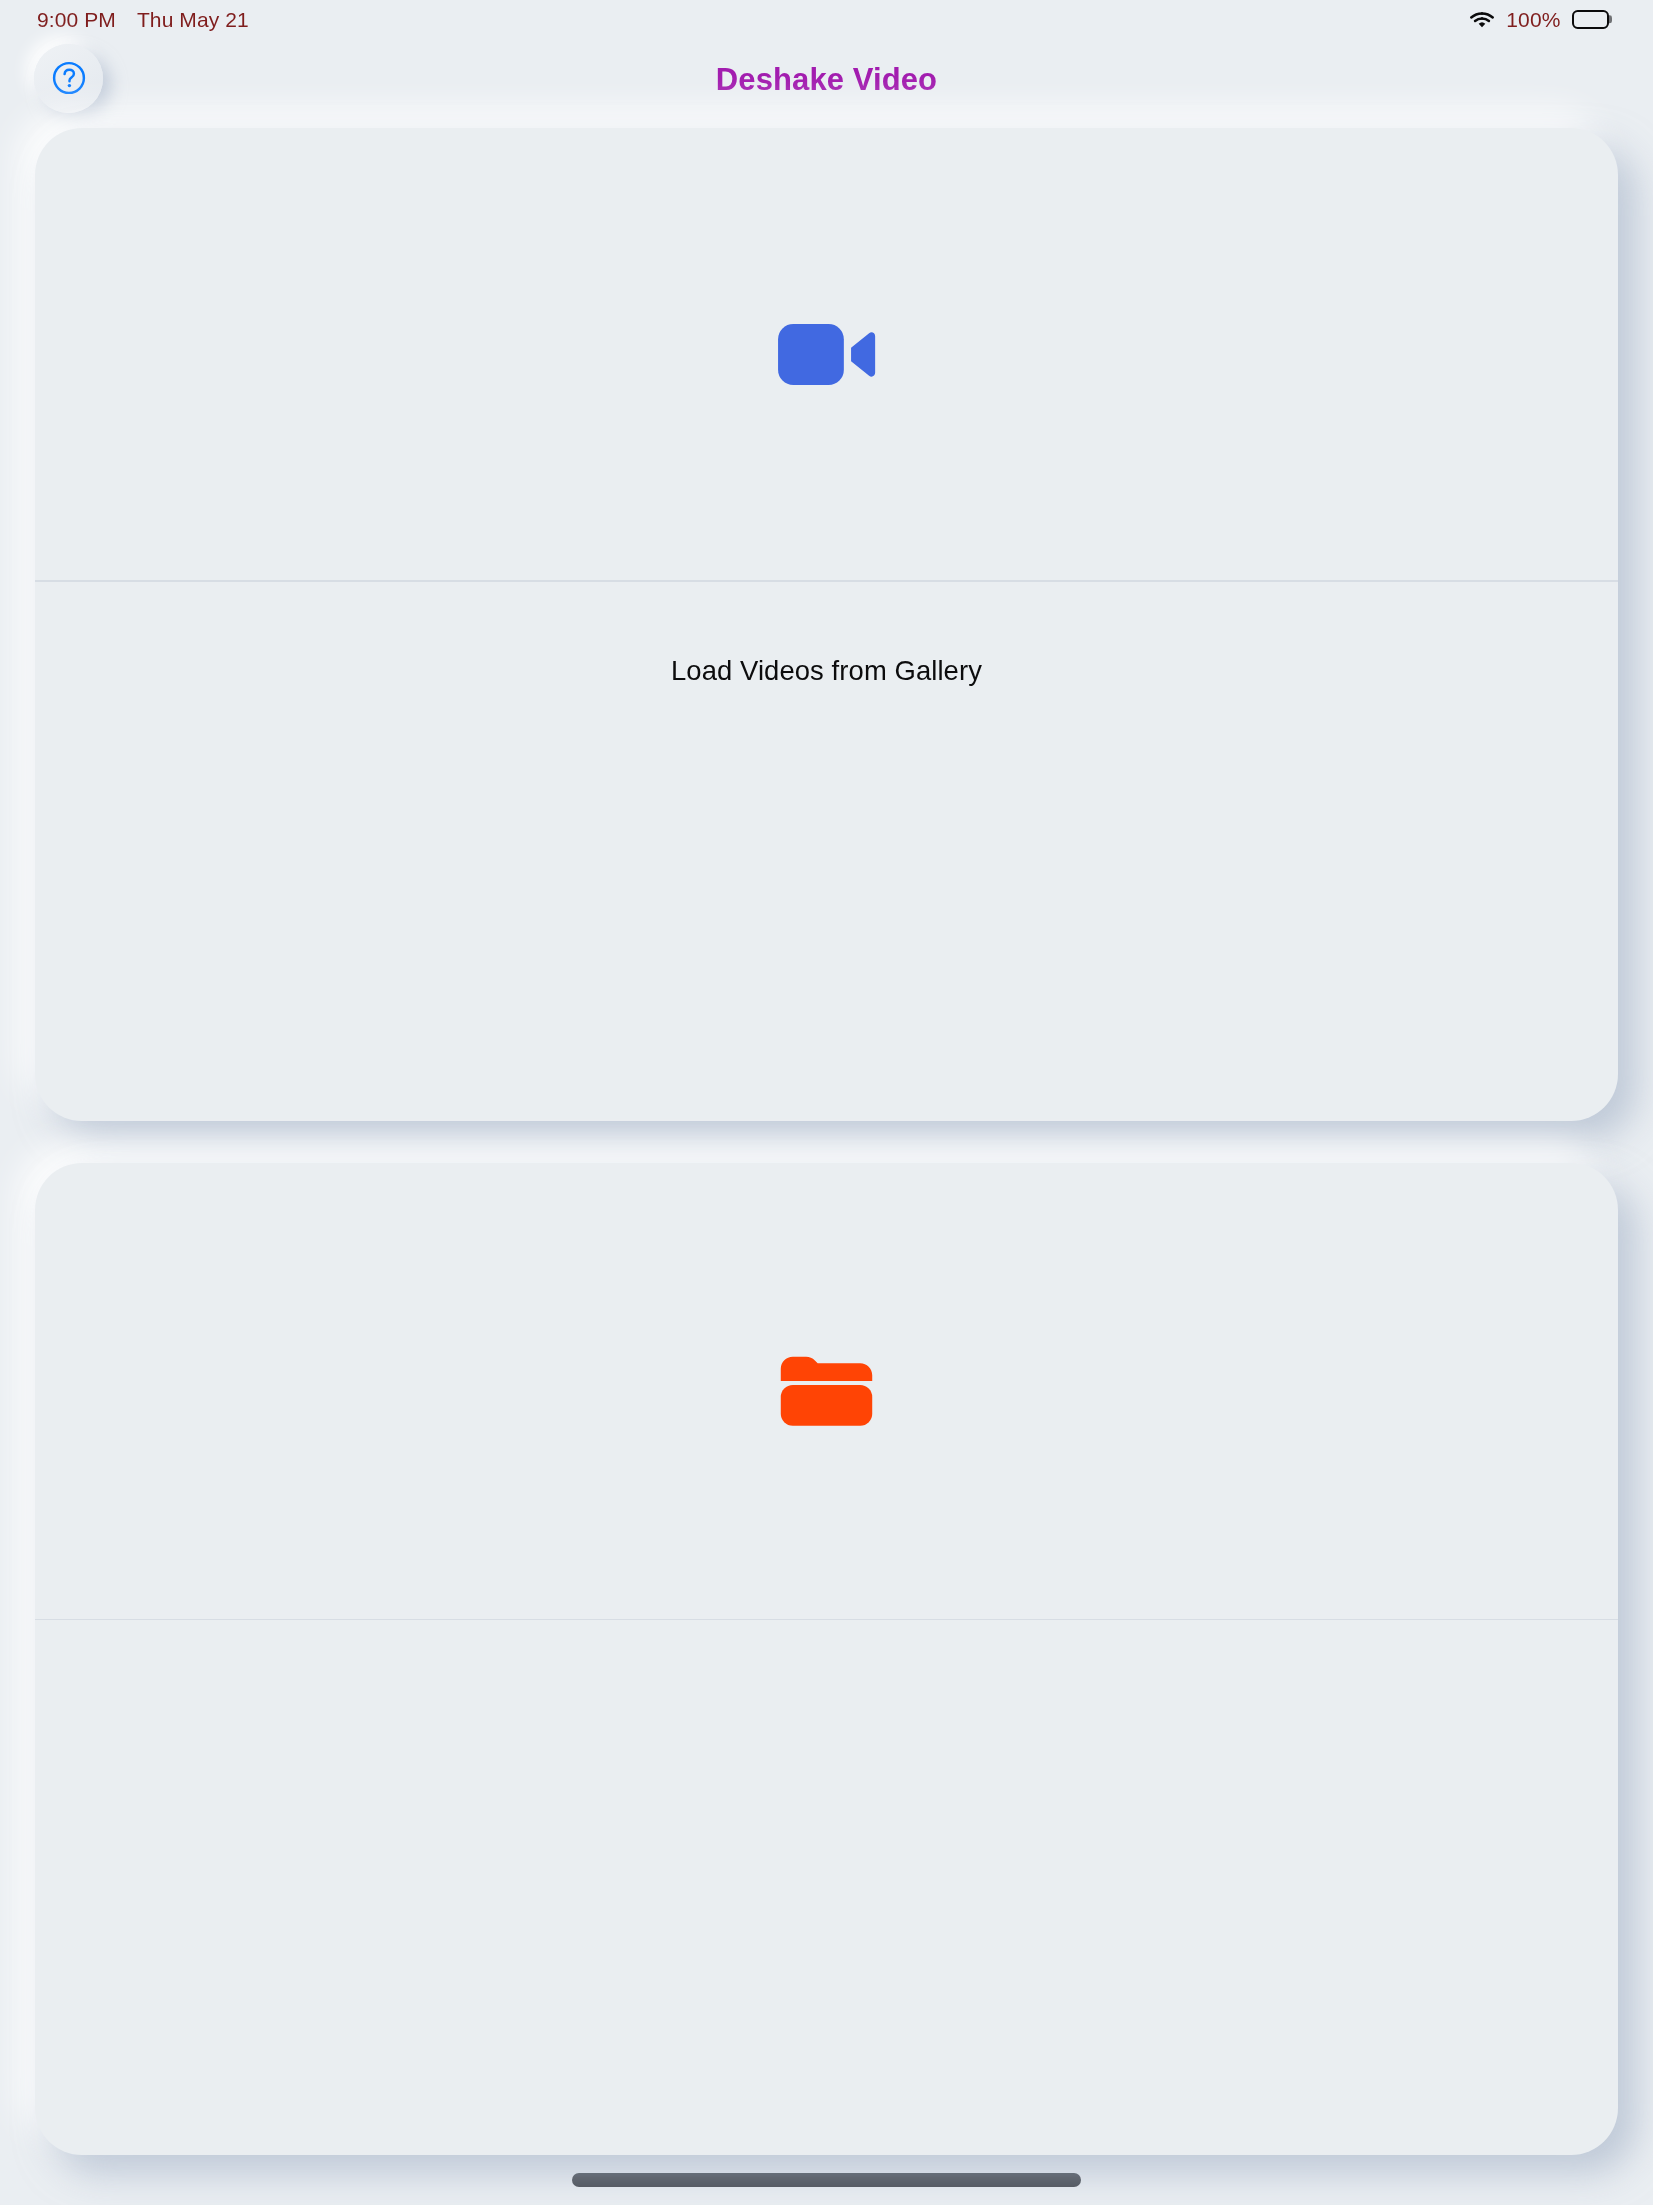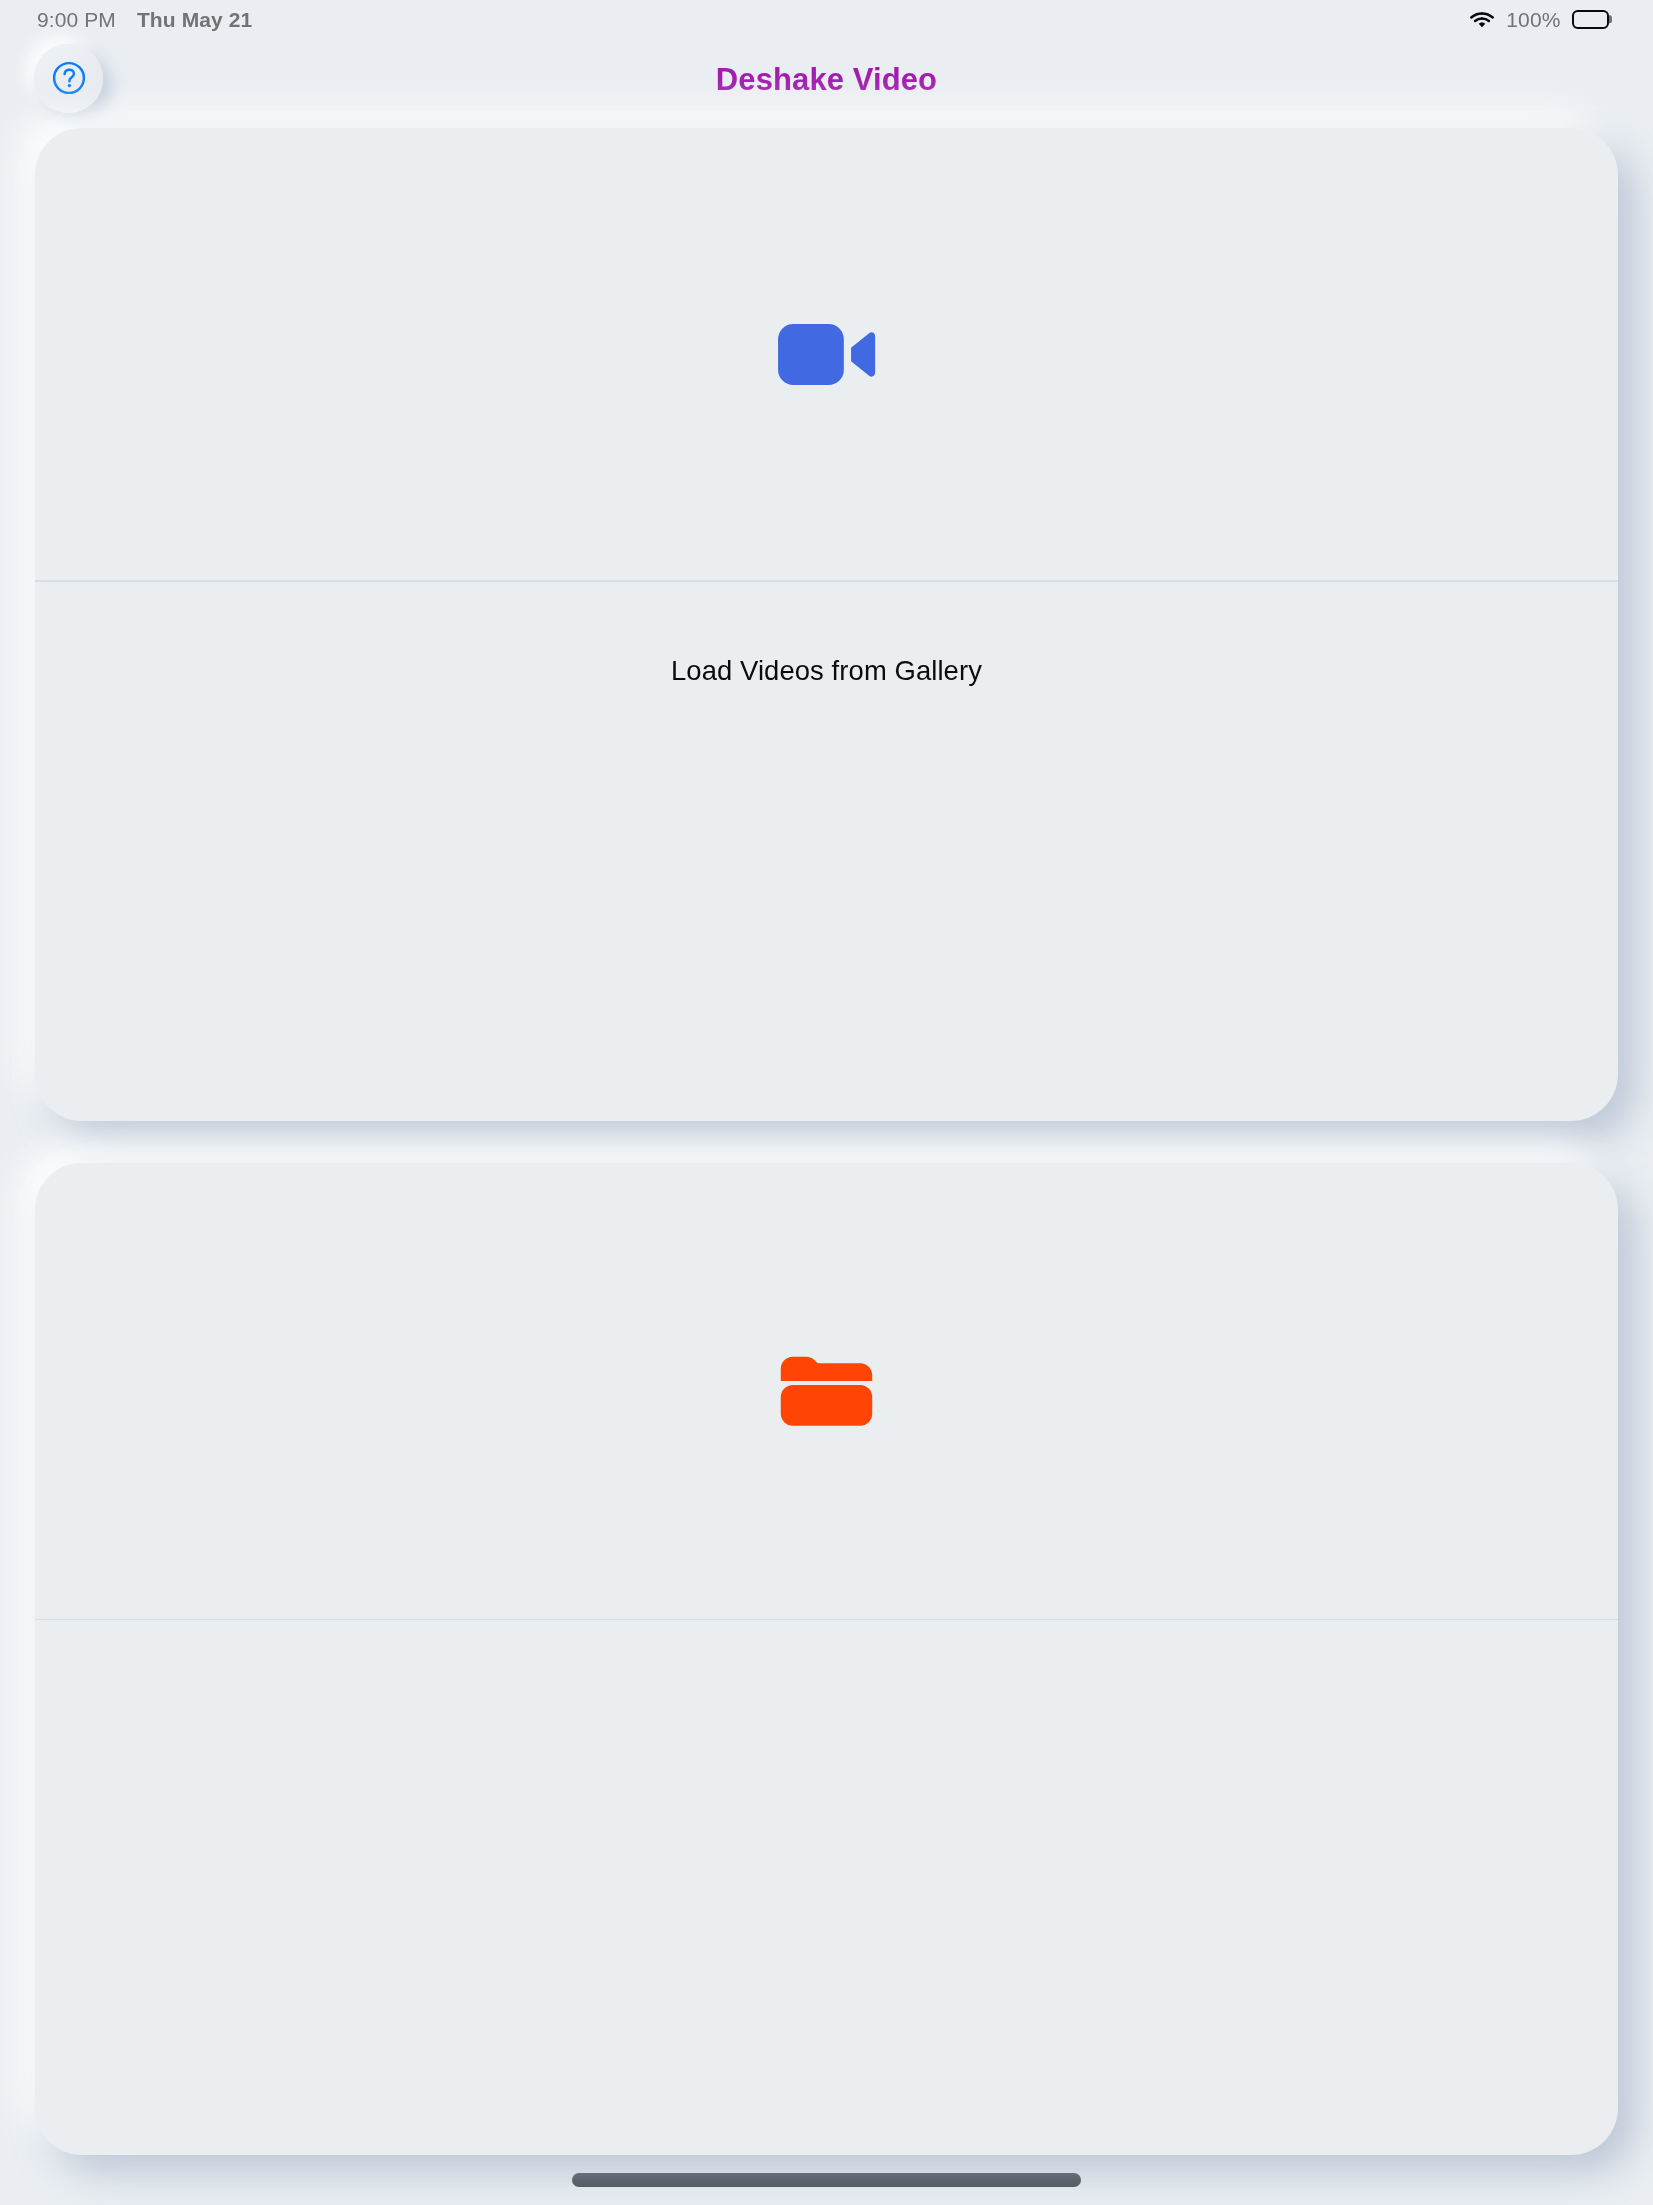--- a/index.html
+++ b/index.html
@@ -28,30 +28,30 @@
 
   
   .status-bar {
     position: relative;
     height: 39px;
     flex: 0 0 39px;
     display: flex;
     align-items: center;
     padding: 0 44px 0 37px;
     font-size: 21px;
-    color: #737373;
+    color: #7f1d1d;
     letter-spacing: 0.1px;
   }
   .status-left {
     display: flex;
     align-items: baseline;
     gap: 21px;
   }
   .status-time { font-weight: 500; }
-  .status-date { font-weight: 700; }
+  .status-date { font-weight: 400; }
   .status-right {
     margin-left: auto;
     display: flex;
     align-items: center;
     gap: 11.3px;
   }
   .wifi-icon {
     display: block;
     width: 26px;
     height: 19.4px;

